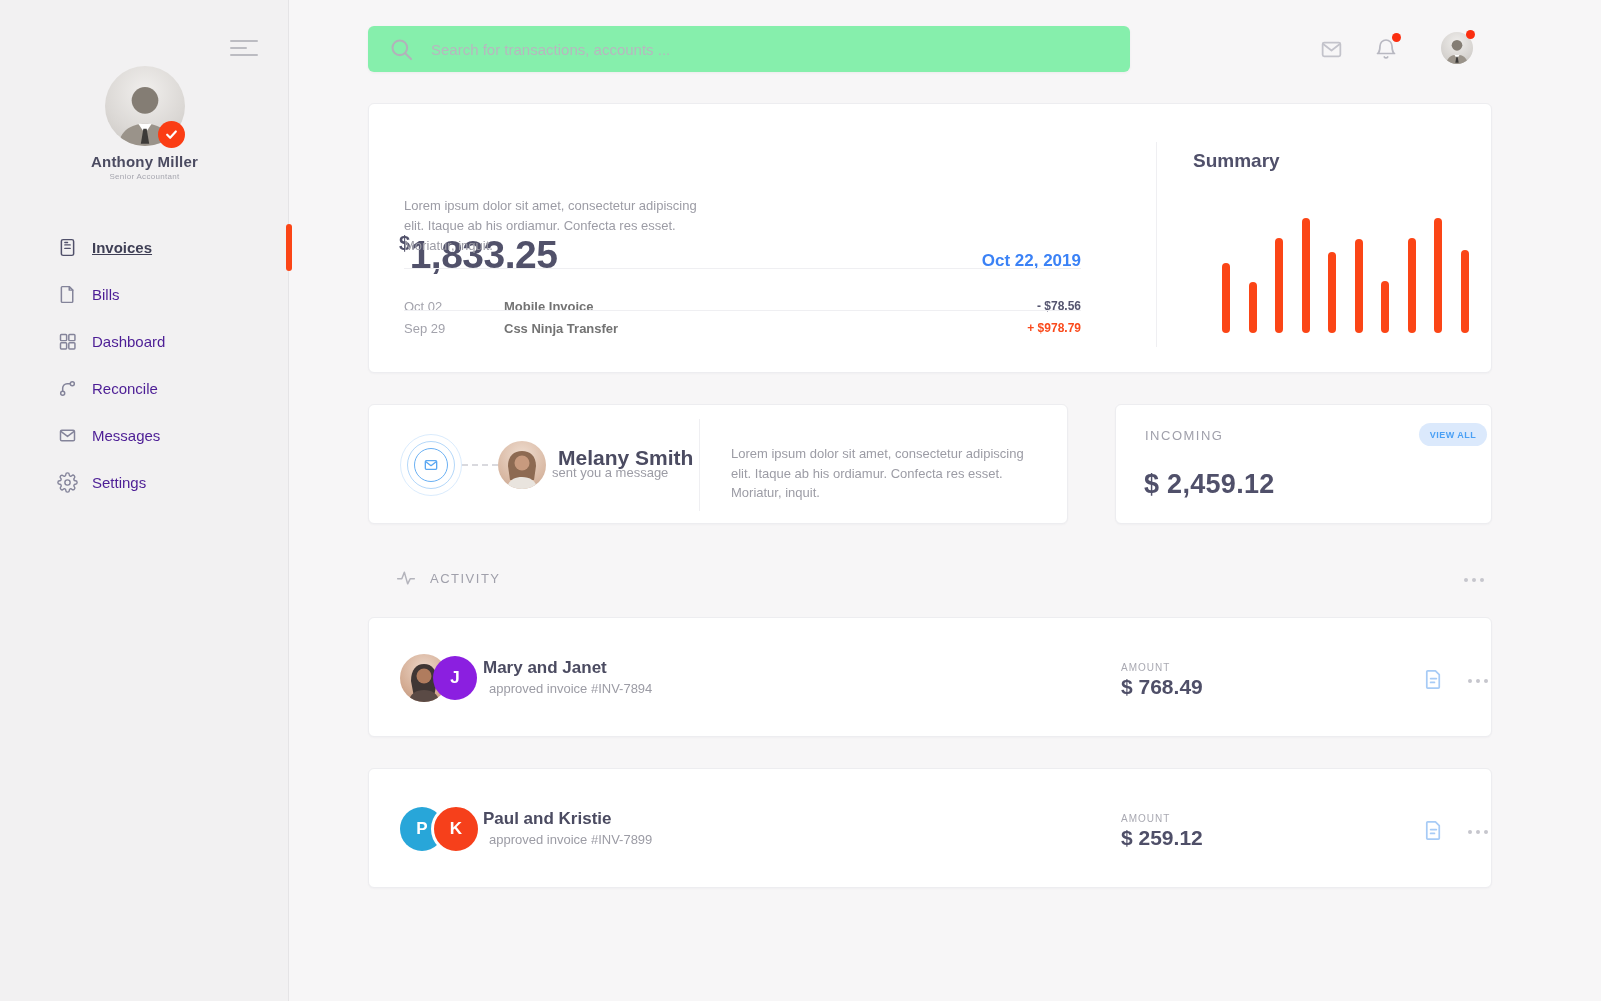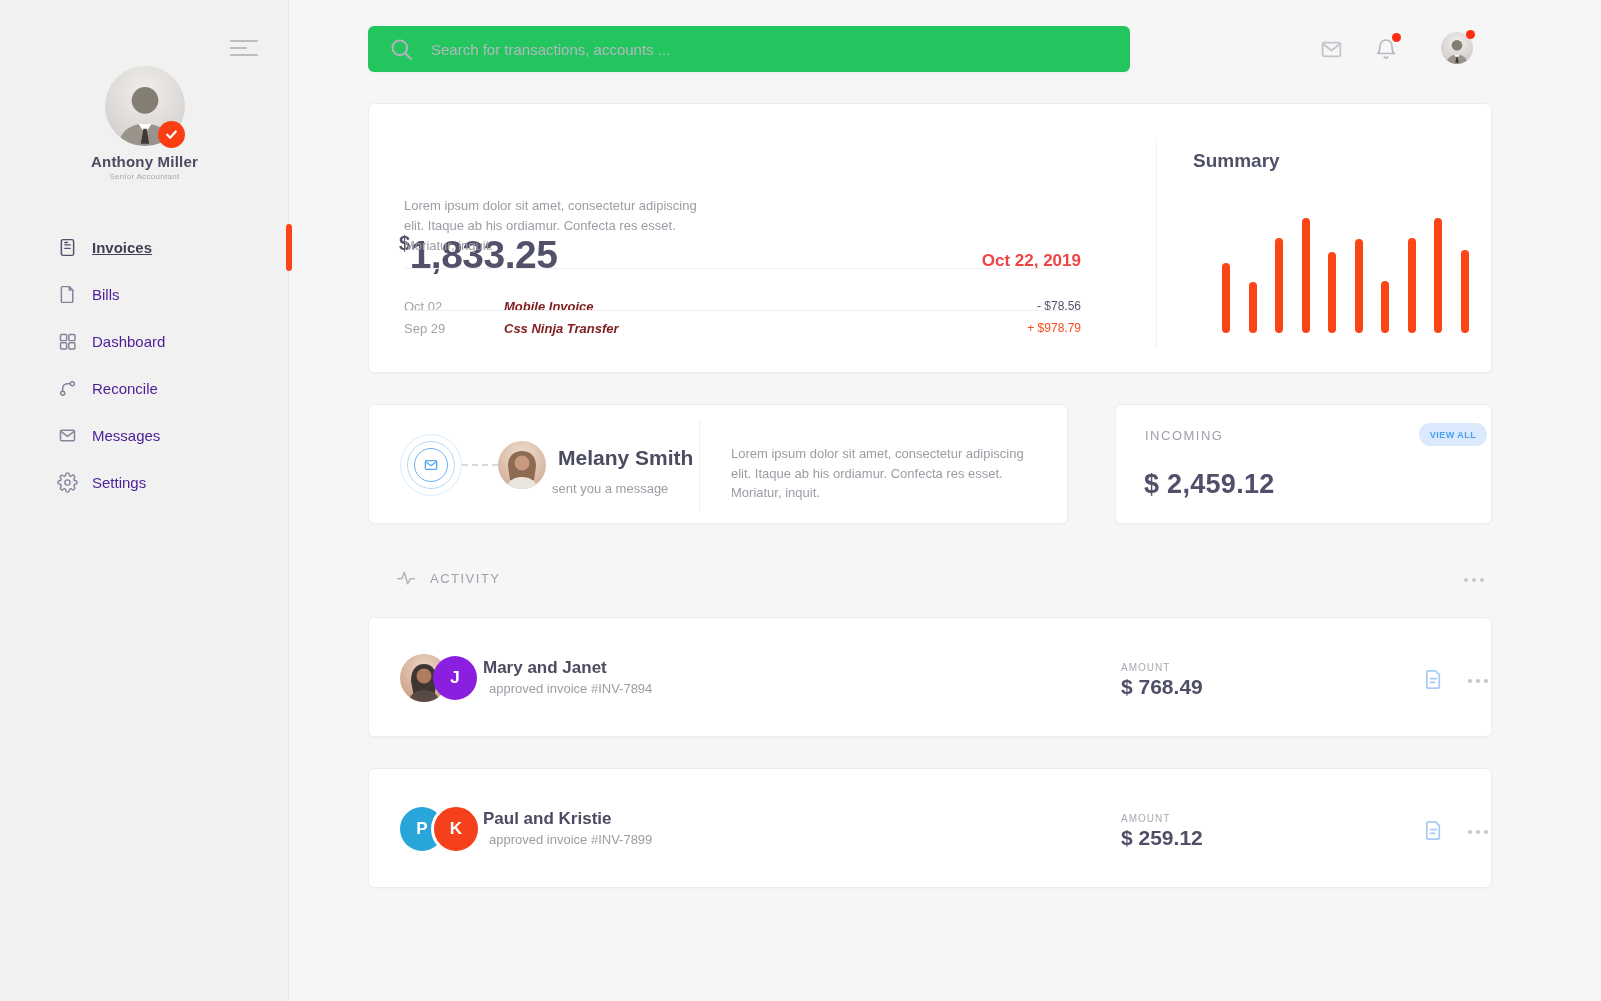--- a/index.html
+++ b/index.html
@@ -30,21 +30,21 @@
   .nav { position:absolute; left:0; top:224px; width:289px; }
   .nav-item { position:relative; height:47px; display:flex; align-items:center; padding-left:57px;
               color:#4c1d95; font-size:15px; cursor:pointer; }
   .nav-item .nav-ic { width:21px; height:21px; margin-right:14px; color:#84849a; display:flex; }
   .nav-item.active { color:#3f3f55; font-weight:700;text-decoration:underline; }
   .nav-item.active .nav-ic { color:#50506a; }
   .active-bar { position:absolute; right:-3px; top:0; width:6px; height:47px;
                 background:#fb4516; border-radius:3px; }
 
   
-  .search-bar { position:absolute; left:368px; top:26px; width:762px; height:46px; background:#22c55e;
+  .search-bar { position:absolute; left:368px; top:26px; width:762px; height:46px; background:#86efac;
                 border-radius:6px; box-shadow:0 1px 3px rgba(40,40,60,.05); display:flex; align-items:center; }
   .search-ic { margin:0 16px 0 20px; display:flex; color:#b2b2ba; }
   .search-input { flex:1; border:none; outline:none; background:transparent; font-size:15px;
                   font-family:"Liberation Sans",sans-serif; color:#55556d; }
   .search-input::placeholder { color:#b7b7bf; }
 
   .top-ic { position:absolute; color:#c3c3cb; display:flex; cursor:pointer; }
   .ic-mail { left:1319px; top:37px; }
   .ic-bell { left:1374px; top:37px; color:#b8b8c1; }
   .red-dot { position:absolute; width:9px; height:9px; border-radius:50%; background:#fb2e10; }
@@ -54,49 +54,49 @@
   .top-avatar svg { position:absolute; left:0; top:2px; }
 
   
   .card { position:absolute; background:#fff; border:1px solid #ededf0; border-radius:6px;
           box-shadow:0 1px 2px rgba(40,40,60,.03); }
   .balance-card { left:368px; top:103px; width:1124px; height:270px; }
   .cur { font-size:20px; font-weight:700; vertical-align:18px; color:#51516a; }
   .big-amount { position:absolute; left:30px; top:128px; font-size:39px; font-weight:700;
                 color:#51516a; letter-spacing:-.5px; }
   .bal-date { position:absolute; left:512px; top:147px; width:200px; text-align:right;
-              font-size:17px; font-weight:700; color:#ef4444; }
+              font-size:17px; font-weight:700; color:#3b82f6; }
   .bal-desc { position:absolute; left:35px; top:92px; width:305px; font-size:13px; line-height:1.55;
               color:#9c9ca5; }
   .tx-sep { position:absolute; left:35px; width:677px; height:1px; background:#efeff2; }
   .tx-row { position:absolute; left:35px; width:677px; height:40px; display:flex; align-items:center; cursor:pointer; }
   .tx-date { width:100px; font-size:13px; color:#a3a3ac; }
-  .tx-label { flex:1; font-size:13px; font-weight:700; color:#7f1d1d;font-style:italic; }
-  .tx-amount { font-size:12px; font-weight:400; color:#55556f; }
+  .tx-label { flex:1; font-size:13px; font-weight:700; color:#737373; }
+  .tx-amount { font-size:12px; font-weight:700; color:#55556f; }
   .tx-amount.pos { color:#fa4a1c; }
   .v-div { position:absolute; width:1px; background:#efeff2; }
   .summary-title { position:absolute; left:824px; top:46px; font-size:19px; font-weight:700; color:#50506a; }
   .summary-chart { position:absolute; left:853px; top:114px; width:250px; height:115px;
                    display:flex; align-items:flex-end; gap:18.5px; }
   .sbar { width:8px; border-radius:4px; background:#fb4516; }
 
   
   .message-card { left:368px; top:404px; width:700px; height:120px; }
   .ring { position:absolute; border-radius:50%; }
   .ring3 { left:31px; top:29px; width:62px; height:62px; border:1px solid rgba(106,176,243,.25); }
   .ring2 { left:38px; top:36px; width:48px; height:48px; border:1px solid rgba(106,176,243,.5); }
   .ring1 { left:45px; top:43px; width:34px; height:34px; border:1.5px solid #6ab0f3;
            display:flex; align-items:center; justify-content:center; color:#5aa7f2; }
   .dash-line { position:absolute; left:93px; top:59px; width:36px; border-top:2px dashed #d9d9de; }
   .msg-avatar { position:absolute; left:129px; top:36px; width:48px; height:48px; border-radius:50%;
                 background:radial-gradient(circle at 50% 30%, #efddd0 0%, #d9b9a4 65%, #c4a28c 100%);
                 overflow:hidden; }
   .msg-avatar svg { position:absolute; left:0; top:3px; }
   .msg-name { position:absolute; left:189px; top:41px; font-size:21px; font-weight:700; color:#4b4b61; }
-  .msg-sub { position:absolute; left:183px; top:76px; font-size:13px; color:#9c9ca5; }
+  .msg-sub { position:absolute; left:183px; top:60px; font-size:13px; color:#9c9ca5; }
   .msg-vdiv { left:330px; top:14px; height:92px; }
   .msg-body { position:absolute; left:362px; top:39px; width:312px; font-size:13px; line-height:1.5;
               color:#9c9ca5; }
 
   
   .incoming-card { left:1115px; top:404px; width:377px; height:120px; }
   .inc-label { position:absolute; left:29px; top:23px; font-size:13px; letter-spacing:1.5px; color:#a0a0ab; }
   .view-all { position:absolute; left:303px; top:18px; width:68px; height:23px; border-radius:12px;
               background:#dbe9fc; border:none; color:#4aa0f5; font-size:9px; font-weight:700;
               letter-spacing:.5px; font-family:"Liberation Sans",sans-serif; cursor:pointer; }

